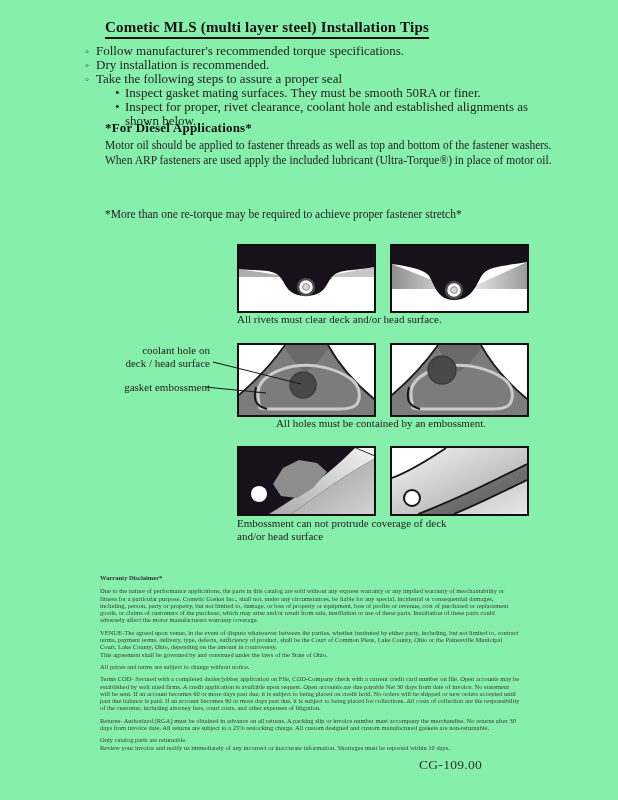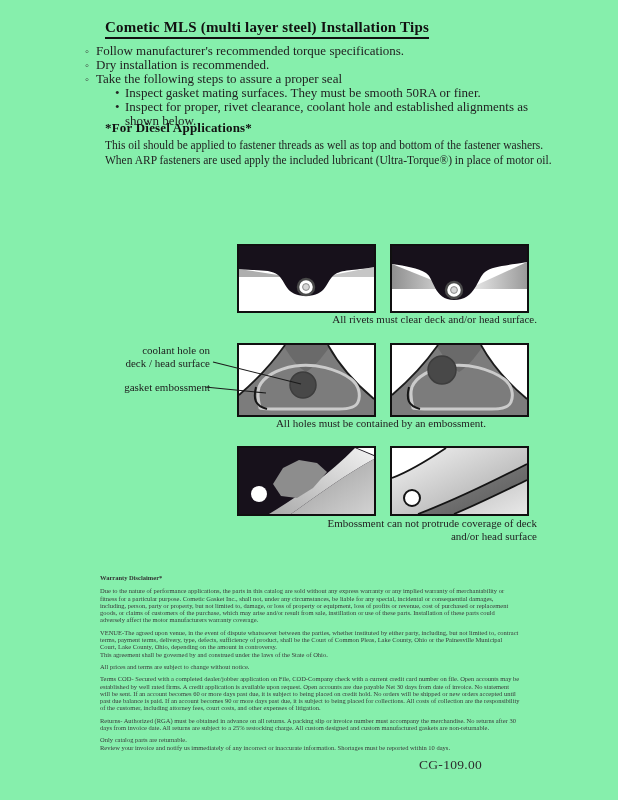--- a/index.html
+++ b/index.html
@@ -17,21 +17,21 @@
   .bullet::before{content:"◦";position:absolute;left:0;top:0;font-size:11px;color:#333;}
   .subbullet{padding-left:40px;position:relative;}
   .subbullet::before{content:"•";position:absolute;left:30px;top:0;color:#222;}
   .h2{left:105px;top:120px;font-size:13px;font-weight:bold;color:#111;letter-spacing:.2px;}
   .para{left:105px;width:462px;font-size:11.5px;line-height:14.5px;color:#222;}
   .p1{top:138px;}
   .p2{top:169px;}
   .note{top:207px;}
   .rw-label{font-size:13.5px;font-weight:bold;color:#151515;width:135px;text-align:center;letter-spacing:.4px;margin-top:45px;}
   .panel{width:135px;border:2px solid #101010;background:#fff;line-height:0;}
-  .caption{font-size:11px;color:#222;line-height:13px;text-align:right;}
+  .caption{font-size:11px;color:#222;line-height:13px;}
   .preline{white-space:pre-line;}
   .side-label{font-size:11px;line-height:13px;color:#1c1c1c;text-align:right;width:125px;}
   .legal{left:100px;top:574px;width:420px;font-size:6.5px;line-height:7.3px;color:#3a3a3a;}
   .legal .lp{margin:0 0 5px 0;}
   .legal .lh{font-weight:bold;margin:0 0 6px 0;color:#333;}
   .doccode{left:403px;top:757px;font-size:13.5px;color:#2e2e2e;letter-spacing:.3px;margin-left:16px;}
   svg{display:block;}
 </style>
 </head>
 <body>
@@ -42,21 +42,22 @@
 
   <div class="abs bullets">
     <div class="bullet">Follow manufacturer's recommended torque specifications.</div>
     <div class="bullet">Dry installation is recommended.</div>
     <div class="bullet">Take the following steps to assure a proper seal</div>
     <div class="subbullet">Inspect gasket mating surfaces.  They must be smooth 50RA or finer.</div>
     <div class="subbullet">Inspect for proper, rivet clearance, coolant hole and established alignments as shown below.</div>
   </div>
 
   <div class="abs h2">*For Diesel Applications*</div>
-  <div class="abs para p1">This oil should be applied to fastener threads as well as top and bottom of the fastener washers. When ARP fasteners are used apply the included lubricant (Ultra-Torque®) in place of motor oil.</div>
+  <div class="abs para p1">Motor oil should be applied to fastener threads as well as top and bottom of the fastener washers. When ARP fasteners are used apply the included lubricant (Ultra-Torque®) in place of motor oil.</div>
+  <div class="abs para note">*More than one re-torque may be required to achieve proper fastener stretch*</div>
 
   <div class="abs rw-label" style="left:237px;top:228px;">RIGHT</div>
   <div class="abs rw-label" style="left:390px;top:228px;">WRONG</div>
 
   <div class="abs panel" style="left:237px;top:244px;">
     <svg width="135" height="65" viewBox="0 0 135 65">
       <rect width="135" height="65" fill="#ffffff"></rect>
       <path d="M0,23 L52,31 L0,31 Z" fill="#aeaeae"></path>
       <path d="M135,21 L83,31 L135,31 Z" fill="#c6c6c6"></path>
       <path d="M0,0 H135 V21 C114,25 103,23 95,29 C87,35 88,50 67,50 C46,50 47,35 39,29 C31,23 20,25 0,23 Z" fill="#17111b"></path>

